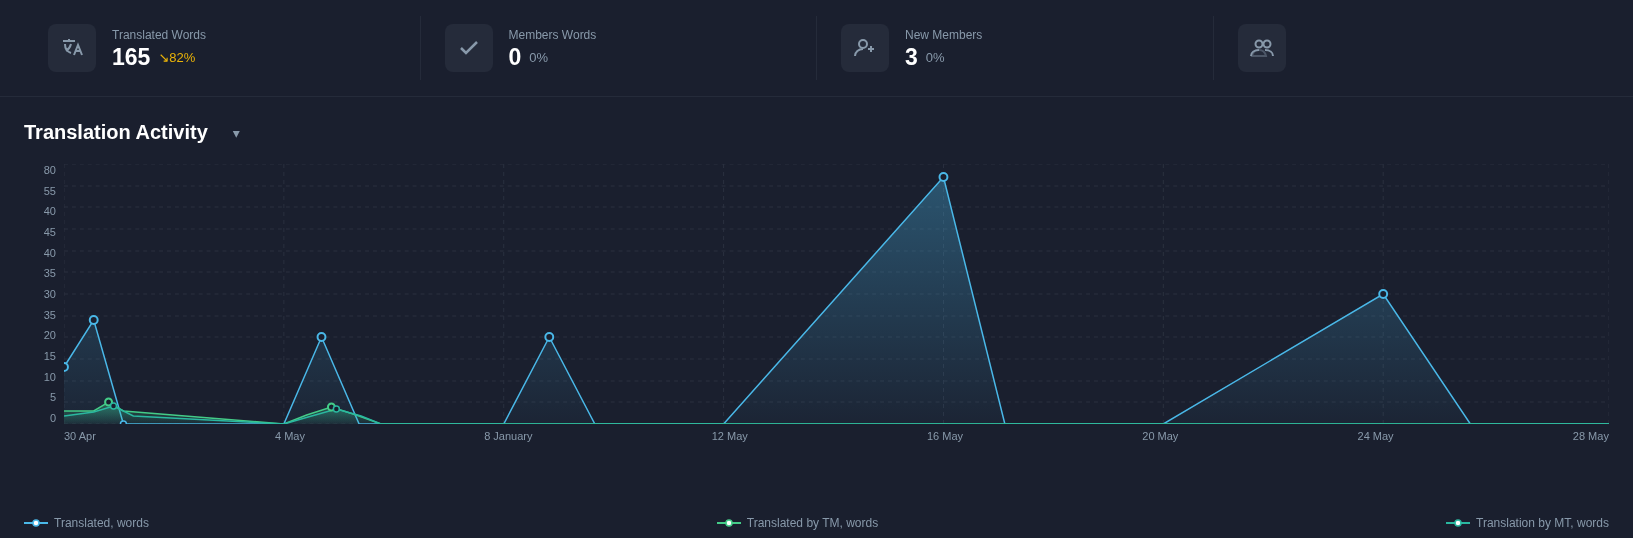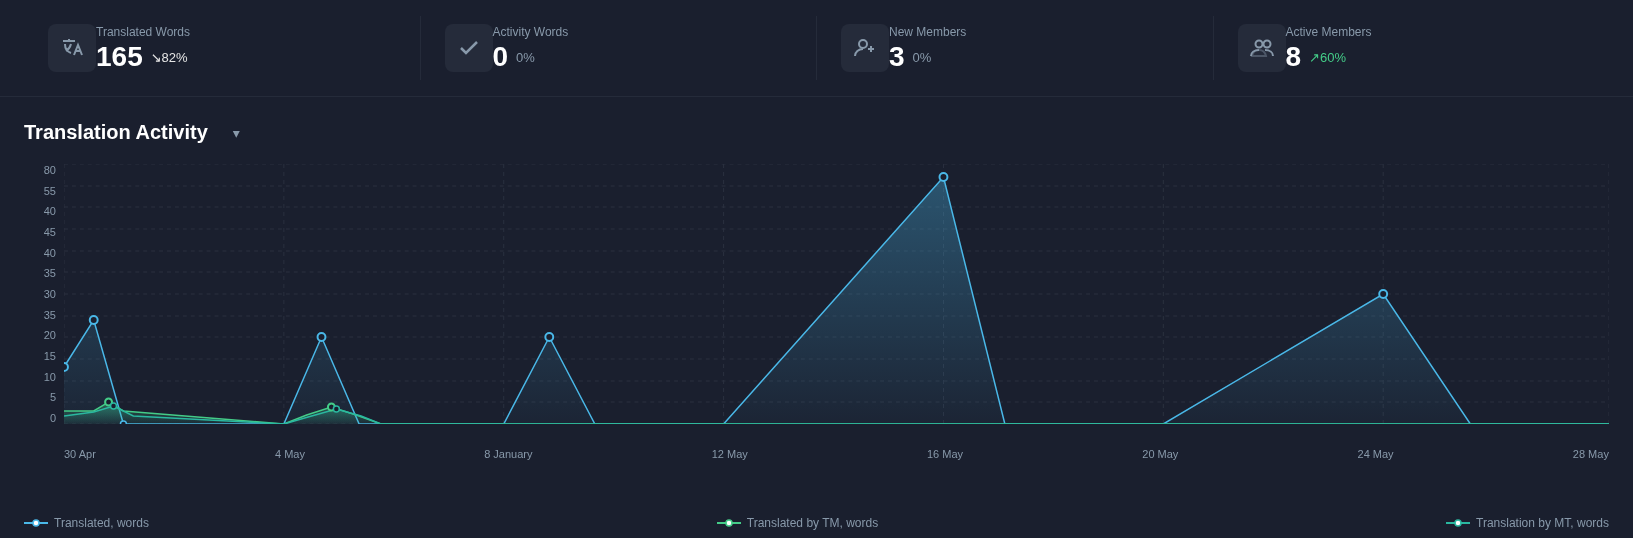--- a/index.html
+++ b/index.html
@@ -15,20 +15,21 @@
       display: flex;
       gap: 0;
       padding: 16px 24px;
       background: #1a1f2e;
       border-bottom: 1px solid #252b3a;
     }
 
     .stat-card {
       display: flex;
       align-items: center;
+      gap: 16px;
       flex: 1;
       padding: 8px 24px;
       border-right: 1px solid #252b3a;
     }
     .stat-card:last-child { border-right: none; }
 
     .stat-icon {
       width: 48px;
       height: 48px;
       background: #252b3a;
@@ -49,31 +50,31 @@
       font-weight: 400;
     }
 
     .stat-value-row {
       display: flex;
       align-items: center;
       gap: 8px;
     }
 
     .stat-number {
-      font-size: 28px;
+      font-size: 23px;
       font-weight: 600;
       color: #ffffff;
       line-height: 1;
     }
 
     .stat-change {
       font-size: 13px;
       font-weight: 500;
     }
-    .stat-change.down { color: #e5e5e5; }
+    .stat-change.down { color: #eab308; }
     .stat-change.up { color: #44cc88; }
     .stat-change.neutral { color: #8899aa; }
 
     .chart-section {
       padding: 24px 24px 0 24px;
     }
 
     .chart-title-row {
       display: flex;
       align-items: center;
@@ -147,21 +148,21 @@
     </div>
   </div>
 
   <div class="stat-card">
     <div class="stat-icon">
       <svg width="24" height="24" viewBox="0 0 24 24" fill="none" stroke="#8899aa" stroke-width="2.5">
         <polyline points="20 6 9 17 4 12"></polyline>
       </svg>
     </div>
     <div class="stat-info">
-      <span class="stat-label">Activity Words</span>
+      <span class="stat-label">Members Words</span>
       <div class="stat-value-row">
         <span class="stat-number">0</span>
         <span class="stat-change neutral">0%</span>
       </div>
     </div>
   </div>
 
   <div class="stat-card">
     <div class="stat-icon">
       <svg width="24" height="24" viewBox="0 0 24 24" fill="none" stroke="#8899aa" stroke-width="2">
@@ -182,27 +183,20 @@
 
   <div class="stat-card">
     <div class="stat-icon">
       <svg width="24" height="24" viewBox="0 0 24 24" fill="none" stroke="#8899aa" stroke-width="2">
         <circle cx="9" cy="8" r="3.5"></circle>
         <path d="M1 20c0-3.5 3.1-6 8-6"></path>
         <circle cx="17" cy="8" r="3.5"></circle>
         <path d="M23 20c0-3.5-3.1-6-8-6"></path>
         <path d="M9 14c2.5 0 6 1.5 7 6H2c1-4.5 4.5-6 7-6z" opacity="0.4"></path>
       </svg>
-    </div>
-    <div class="stat-info">
-      <span class="stat-label">Active Members</span>
-      <div class="stat-value-row">
-        <span class="stat-number">8</span>
-        <span class="stat-change up">↗60%</span>
-      </div>
     </div>
   </div>
 
 </div>
 
 <div class="chart-section">
 
   <div class="chart-title-row">
     <span class="chart-title">Translation Activity</span>
     <span class="chart-dropdown-icon">▾</span>
@@ -382,21 +376,21 @@
         <circle cx="1332" cy="130" r="4" fill="#1a1f2e" stroke="#4ab8e8" stroke-width="2"></circle>
 
         <circle cx="45" cy="238" r="3.5" fill="#1a1f2e" stroke="#44cc88" stroke-width="2"></circle>
         <circle cx="270" cy="243" r="3.5" fill="#1a1f2e" stroke="#44cc88" stroke-width="2"></circle>
 
         <circle cx="50" cy="242" r="3" fill="#1a1f2e" stroke="#2ab8a0" stroke-width="1.5"></circle>
         <circle cx="275" cy="245" r="3" fill="#1a1f2e" stroke="#2ab8a0" stroke-width="1.5"></circle>
       </svg>
     </div>
 
-    <div style="position:absolute;left:40px;right:0;top:284px;display:flex;justify-content:space-between;">
+    <div style="position:absolute;left:40px;right:0;top:266px;display:flex;justify-content:space-between;">
       <span class="x-tick">30 Apr</span>
       <span class="x-tick">4 May</span>
       <span class="x-tick">8 January</span>
       <span class="x-tick">12 May</span>
       <span class="x-tick">16 May</span>
       <span class="x-tick">20 May</span>
       <span class="x-tick">24 May</span>
       <span class="x-tick">28 May</span>
     </div>
 

